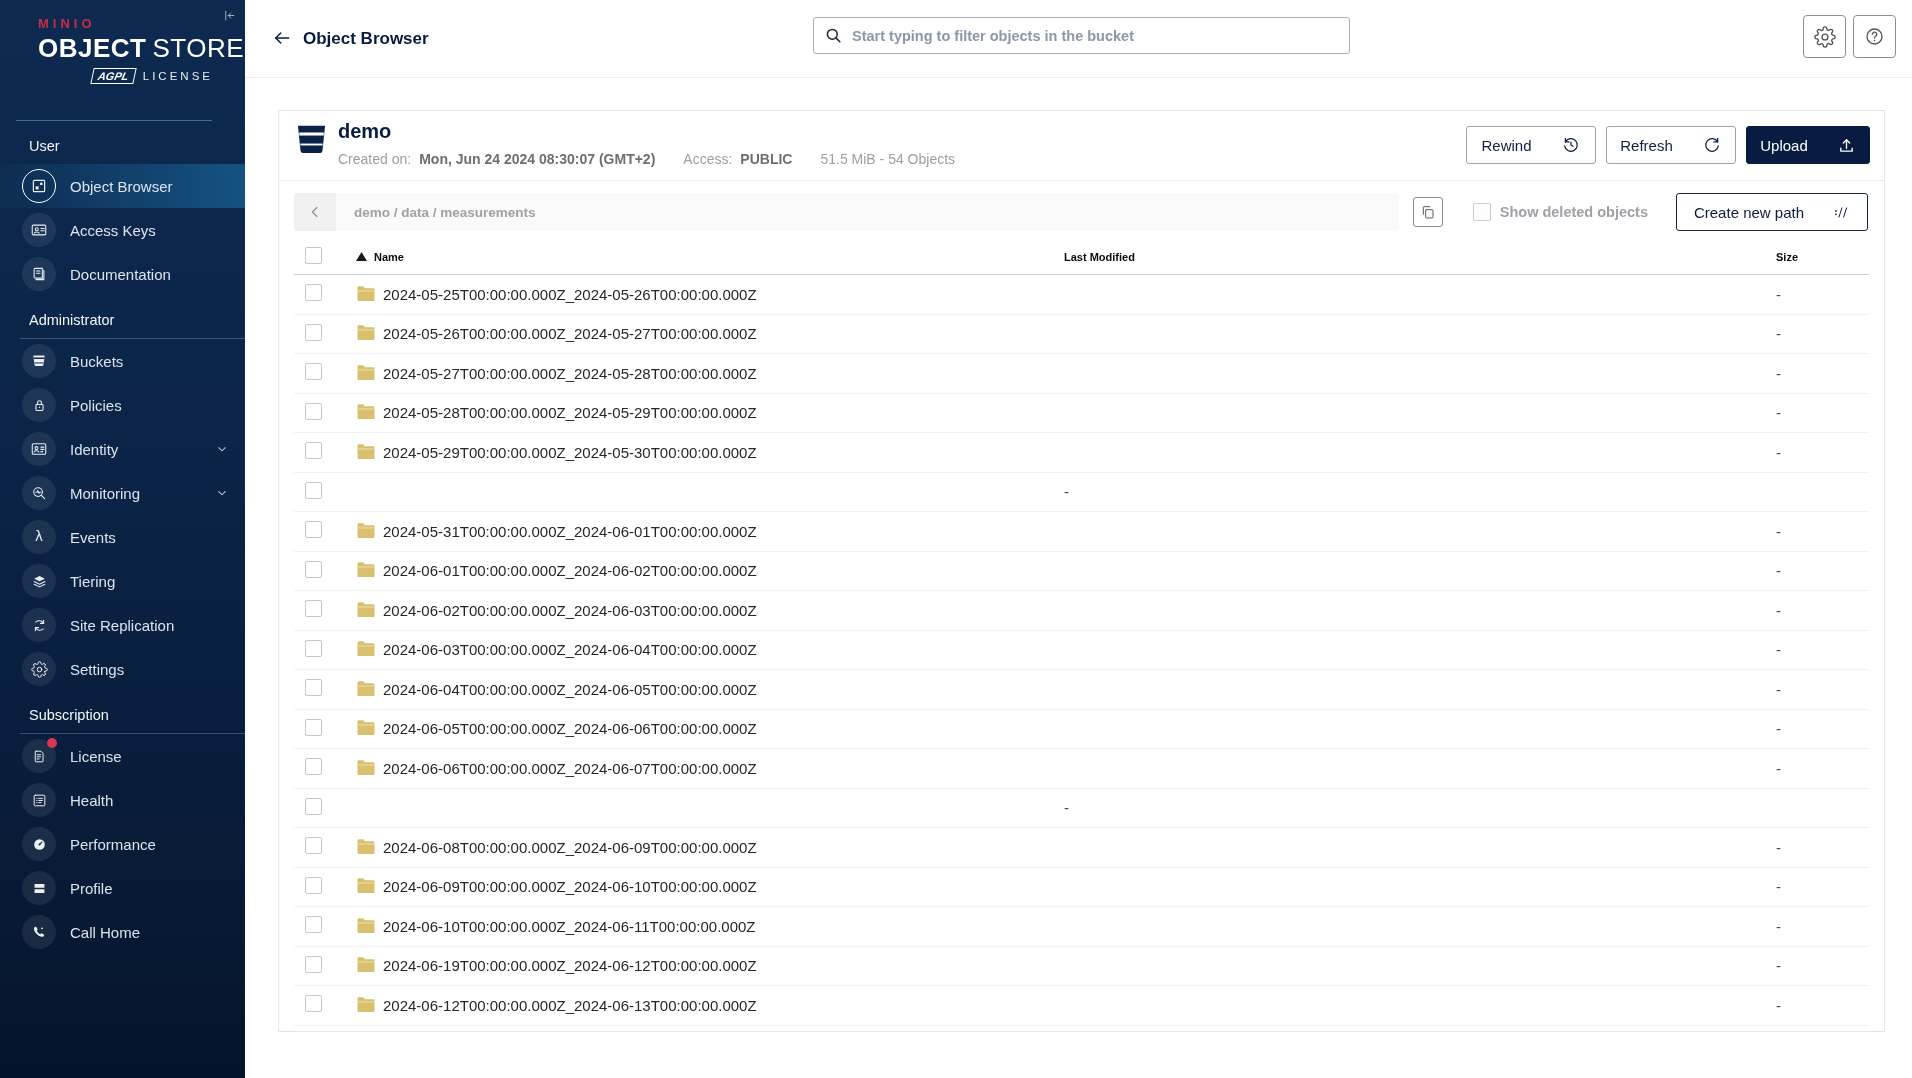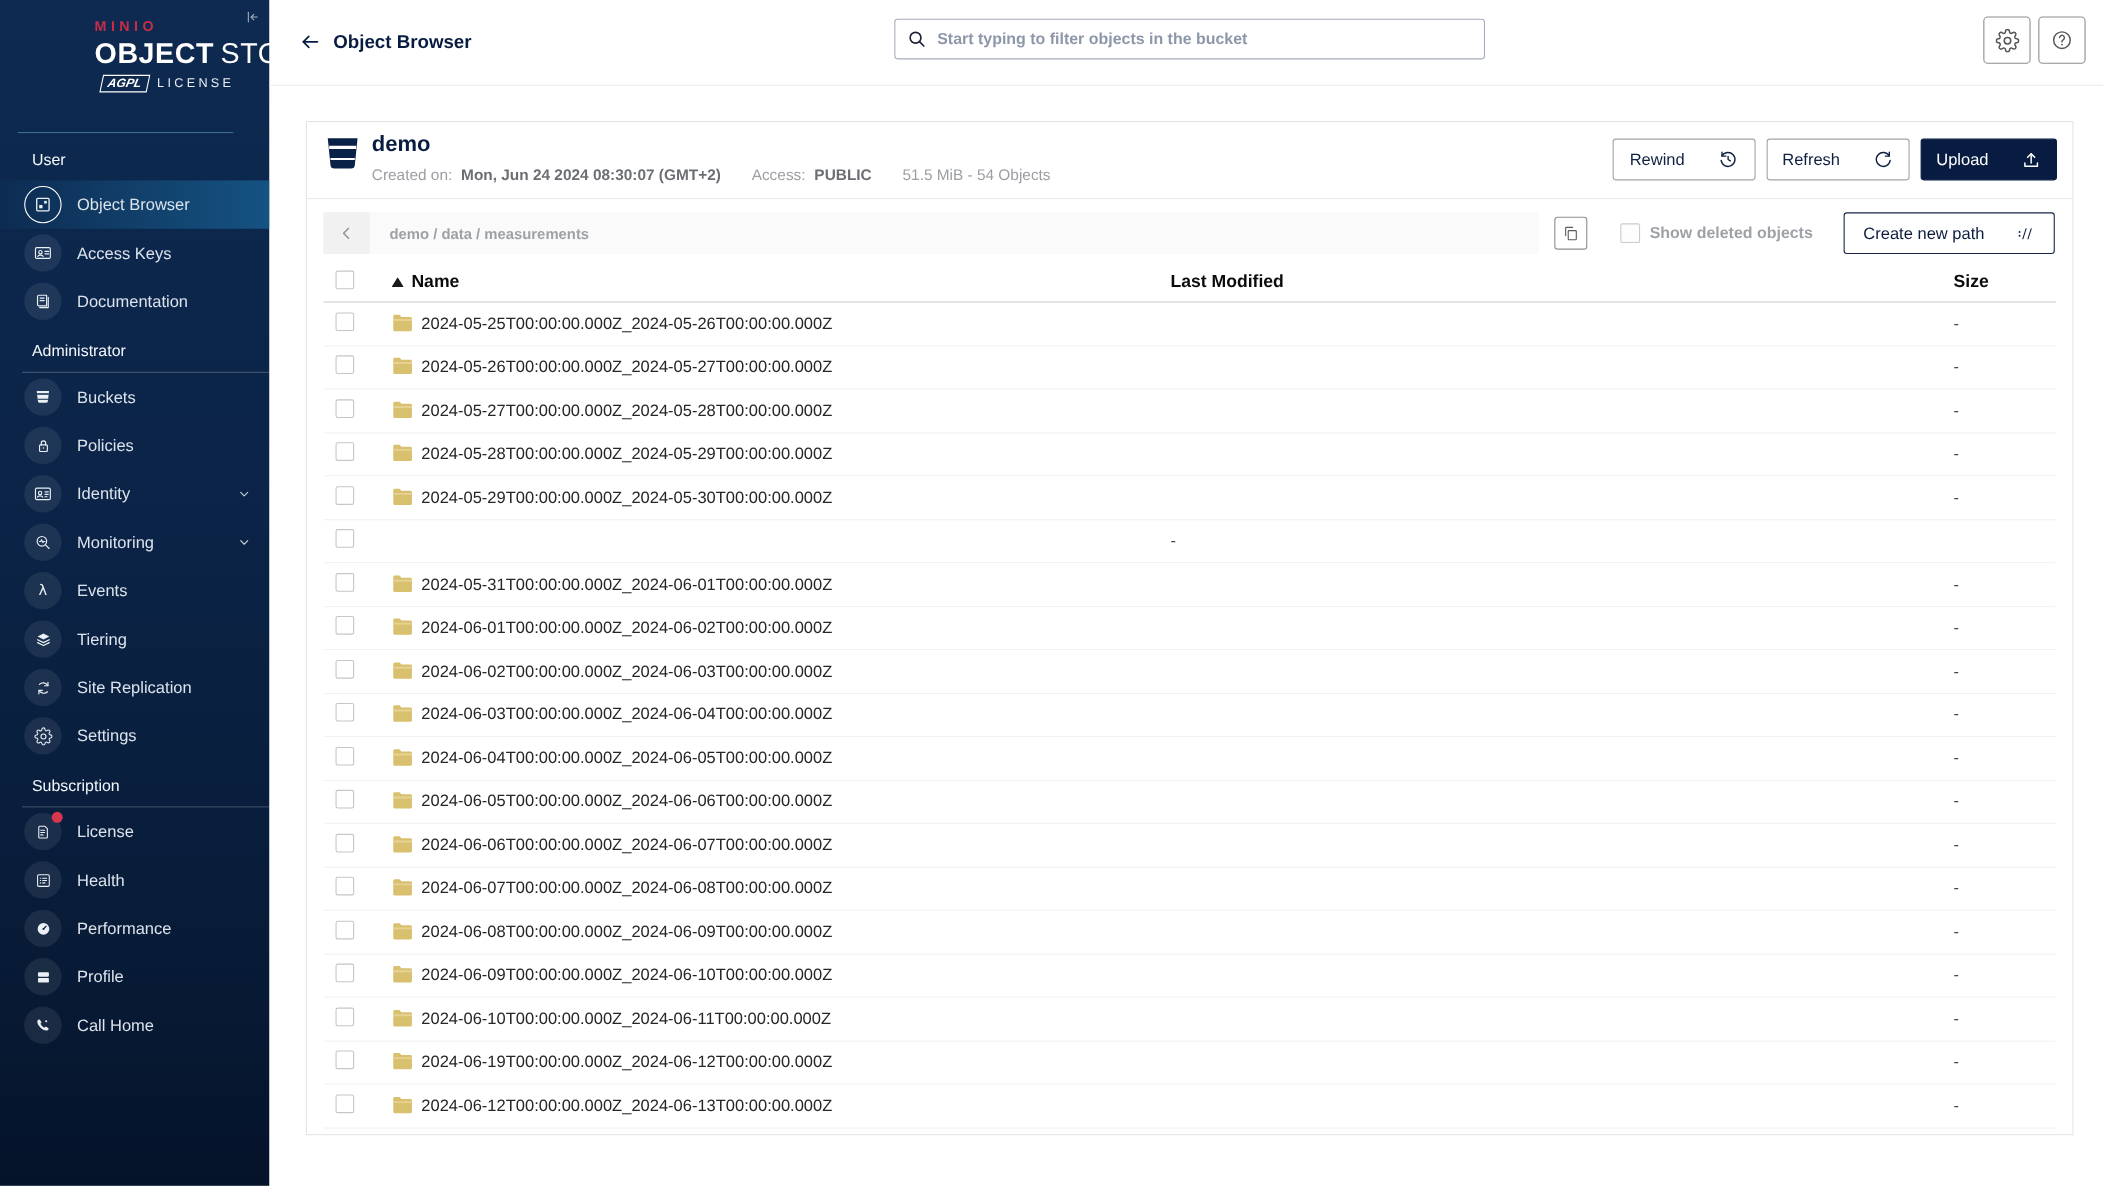--- a/index.html
+++ b/index.html
@@ -4,21 +4,21 @@
 <style>
   * { box-sizing: border-box; margin: 0; padding: 0; }
   html,body { width:1912px; height:1078px; overflow:hidden; background:#fff;
     font-family:"Liberation Sans", sans-serif; }
 
   
   .sidebar { position:absolute; left:0; top:0; width:245px; height:1078px;
     background:linear-gradient(180deg,#0E2A50 0%,#0B2448 40%,#081C38 78%,#05132A 100%);
     color:#DCE3EC; }
   .collapse-btn { position:absolute; top:8px; right:8px; color:#A8B6C6; cursor:pointer; }
-  .logo { padding:16px 0 0 38px;margin-left:48px; }
+  .logo { padding:16px 0 0 38px; }
   .logo-brand { color:#C72C48; font-weight:bold; font-size:13px; letter-spacing:4px; }
   .logo-product { margin-top:2px; font-size:26px; color:#fff; letter-spacing:.5px; white-space:nowrap; }
   .logo-product .b { font-weight:bold; }
   .logo-product .l { font-weight:300; margin-left:6px; }
   .logo-license { margin-top:4px; display:flex; align-items:center; justify-content:flex-end;
      padding-right:32px; gap:8px; }
   .agpl-badge { font-style:italic; font-weight:bold; font-size:11px; color:#fff;
      border:1px solid #fff; padding:1px 5px; transform:skewX(-12deg); }
   .license-word { font-size:11.5px; letter-spacing:3px; color:#E8EDF3; }
   .logo-divider { position:absolute; top:120px; left:16px; width:196px; height:1px; background:#3C6E94; }
@@ -84,21 +84,21 @@
   .showdel { display:flex; align-items:center; gap:9px; margin-left:30px; }
   .cbox { width:18px; height:18px; border:1px solid #CBCBCB; border-radius:2px; background:#FDFDFD;
      display:inline-block; cursor:pointer; flex:0 0 auto; }
   .showdel-label { font-size:14.5px; font-weight:bold; color:#9EA1A6; }
   .create-path-btn { margin-left:28px; width:192px; height:38px; border:1px solid #17254A;
      color:#0D1B3E; background:#fff; }
 
   
   .grid-cols { display:grid; grid-template-columns:62px 708px 712px 1fr; align-items:center; }
   .thead { position:absolute; left:15px; right:15px; top:128px; height:36px;
-     border-bottom:1px solid #CFCFCF; font-size:16px; font-weight:bold; color:#0B0B0B; }
+     border-bottom:1px solid #CFCFCF; font-size:11px; font-weight:bold; color:#0B0B0B; }
   .th-name { display:flex; align-items:center; gap:7px; cursor:pointer; }
   .cell-check { padding-left:11px; }
   .cbox-s { width:17px; height:17px; border:1px solid #C6C6C6; border-radius:2px; background:#fff;
      display:inline-block; cursor:pointer; }
   .tbody { position:absolute; left:15px; right:15px; top:164px; bottom:0; overflow:hidden; }
   .trow { height:39.5px; border-bottom:1px solid #F2F2F2; font-size:15px; color:#262626; cursor:pointer; }
   .cell-name { display:flex; align-items:center; gap:7px; }
   .ficon { display:flex; flex:0 0 auto; margin-top:-2px; }
   .cell-size { color:#4A4A4A; }
 </style>
@@ -707,29 +707,20 @@
               </svg>
             </span>
             <span>2024-06-06T00:00:00.000Z_2024-06-07T00:00:00.000Z</span>
           </span>
           <span></span>
           <span class="cell-size">-</span>
         </div>
 
         <div class="trow grid-cols">
           <span class="cell-check"><span class="cbox-s"></span></span>
-          <span class="cell-name">
-            <span class="ficon">
-              <svg viewBox="0 0 24 21" width="20" height="17">
-                <path d="M1.5 3.2c0-1 .8-1.7 1.7-1.7h5.4l2 2.4h10.2c1 0 1.7.8 1.7 1.7v12.6c0 1-.8 1.7-1.7 1.7H3.2c-1 0-1.7-.8-1.7-1.7z" fill="#D8C06F"></path>
-                <path d="M1.5 6.3h21v2.1h-21z" fill="#E6D393"></path>
-              </svg>
-            </span>
-            <span>2024-06-07T00:00:00.000Z_2024-06-08T00:00:00.000Z</span>
-          </span>
           <span></span>
           <span class="cell-size">-</span>
         </div>
 
         <div class="trow grid-cols">
           <span class="cell-check"><span class="cbox-s"></span></span>
           <span class="cell-name">
             <span class="ficon">
               <svg viewBox="0 0 24 21" width="20" height="17">
                 <path d="M1.5 3.2c0-1 .8-1.7 1.7-1.7h5.4l2 2.4h10.2c1 0 1.7.8 1.7 1.7v12.6c0 1-.8 1.7-1.7 1.7H3.2c-1 0-1.7-.8-1.7-1.7z" fill="#D8C06F"></path>

